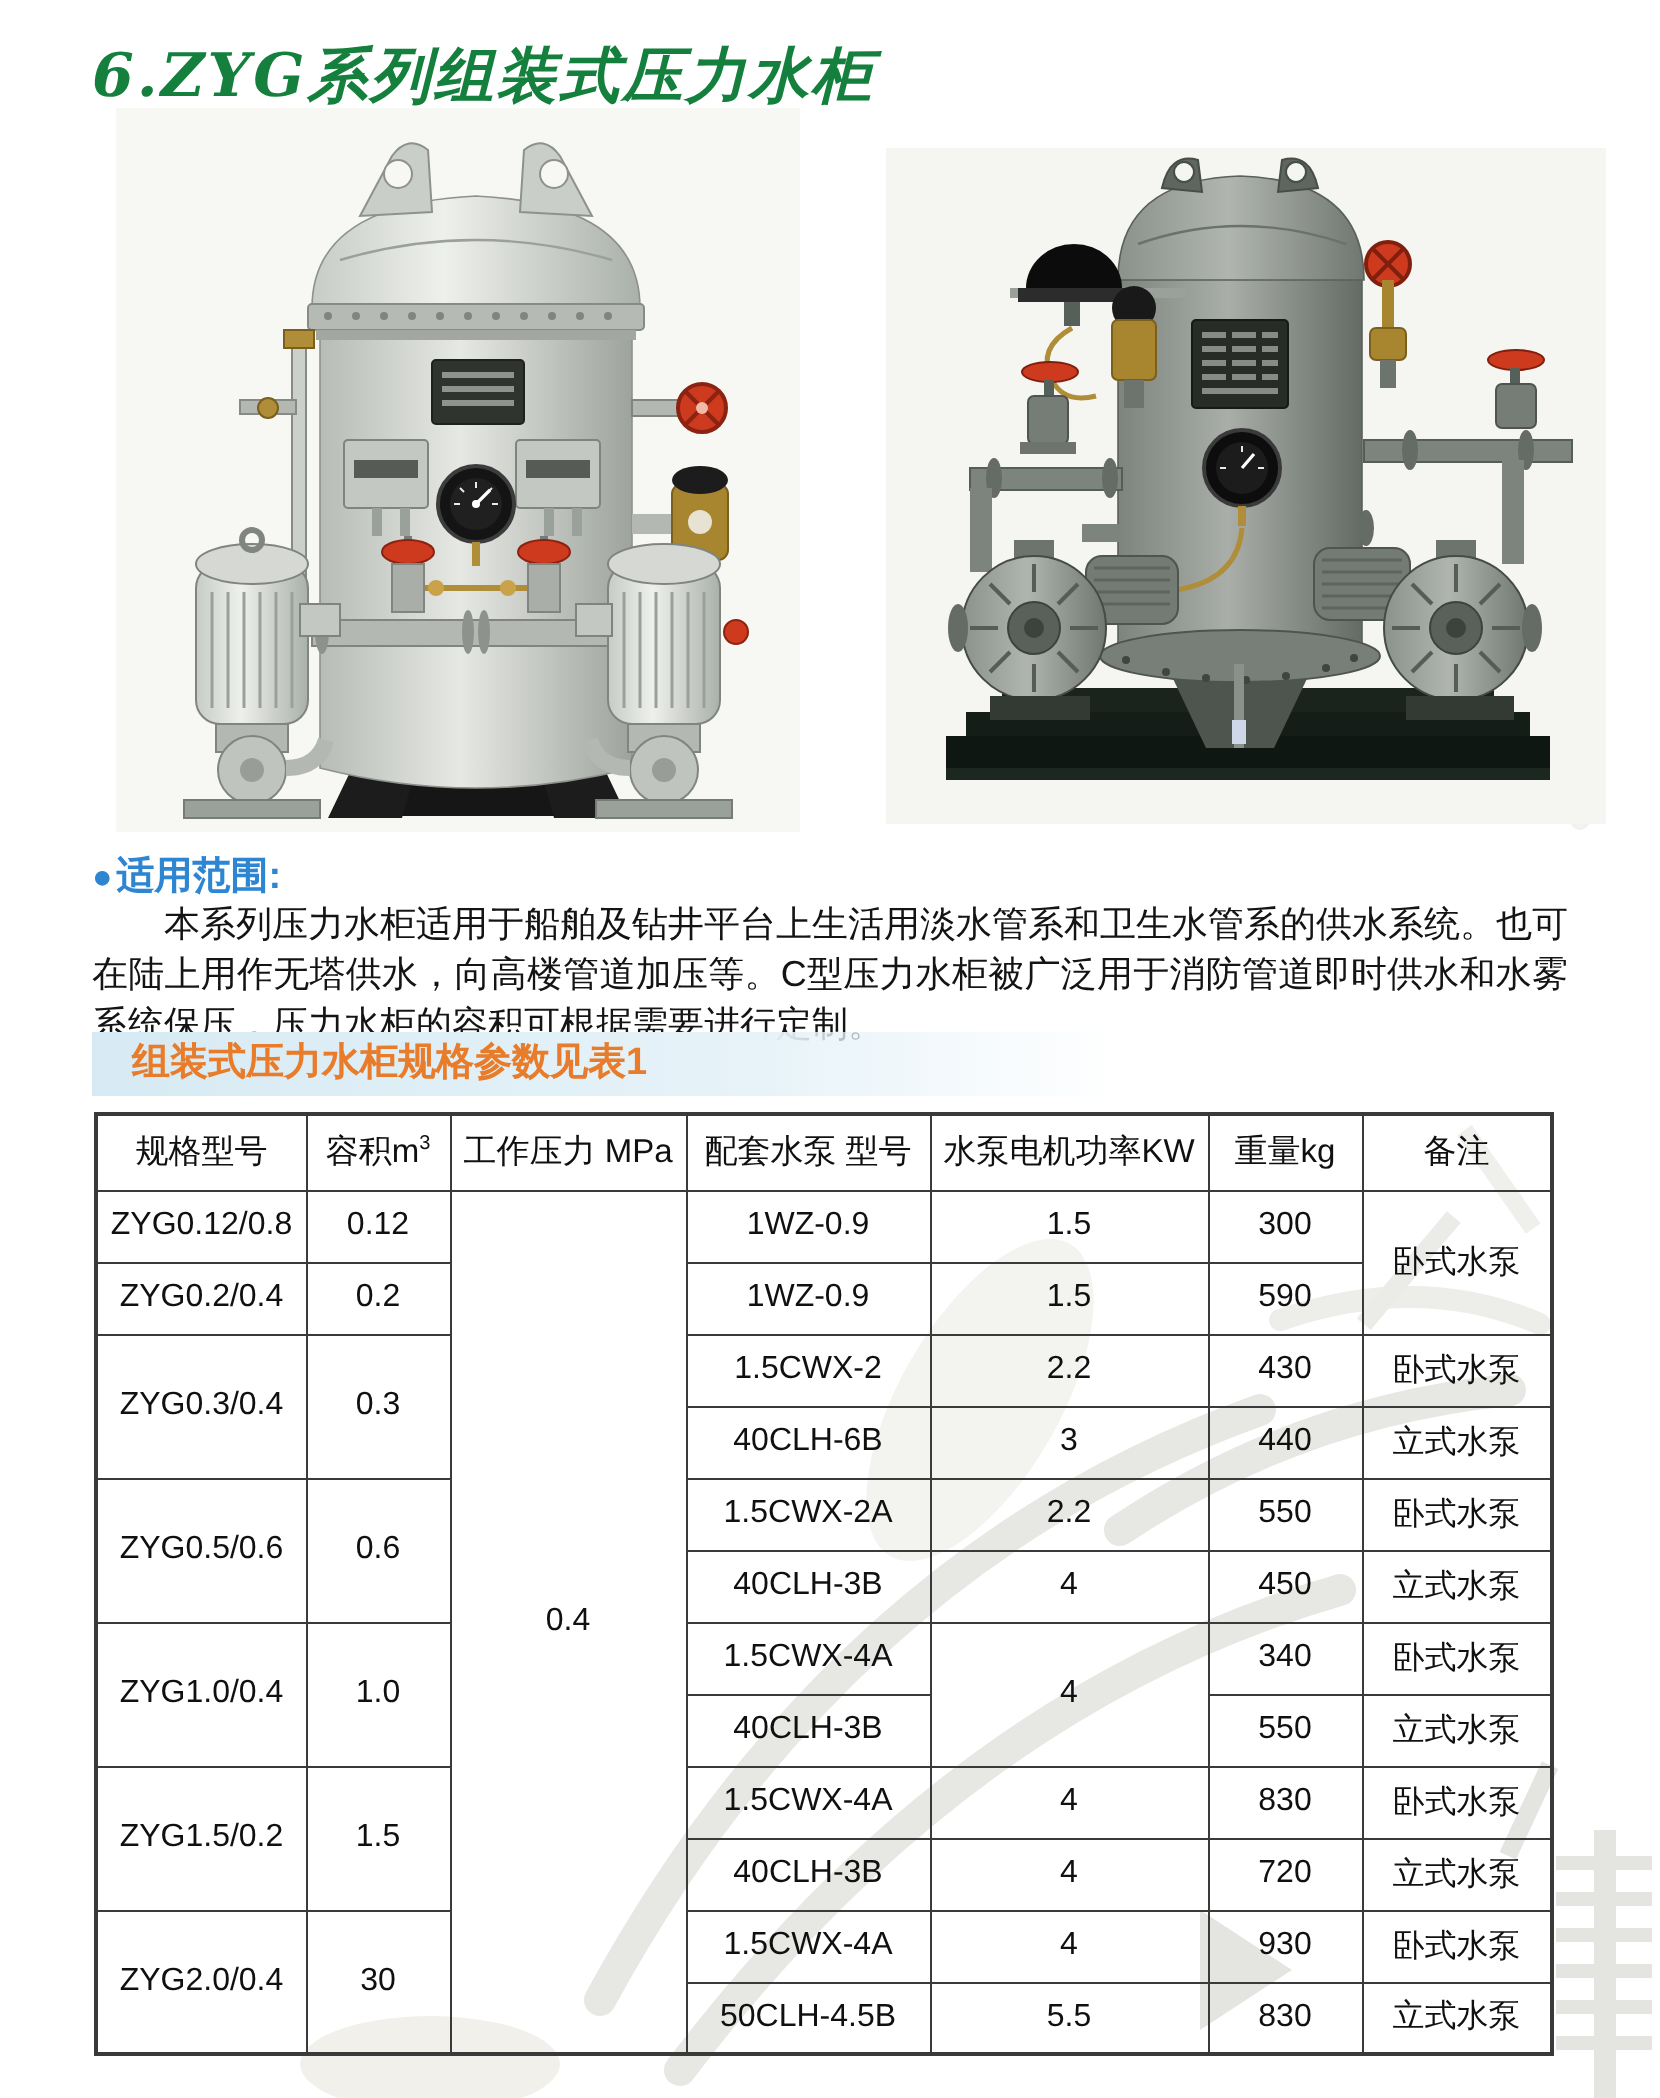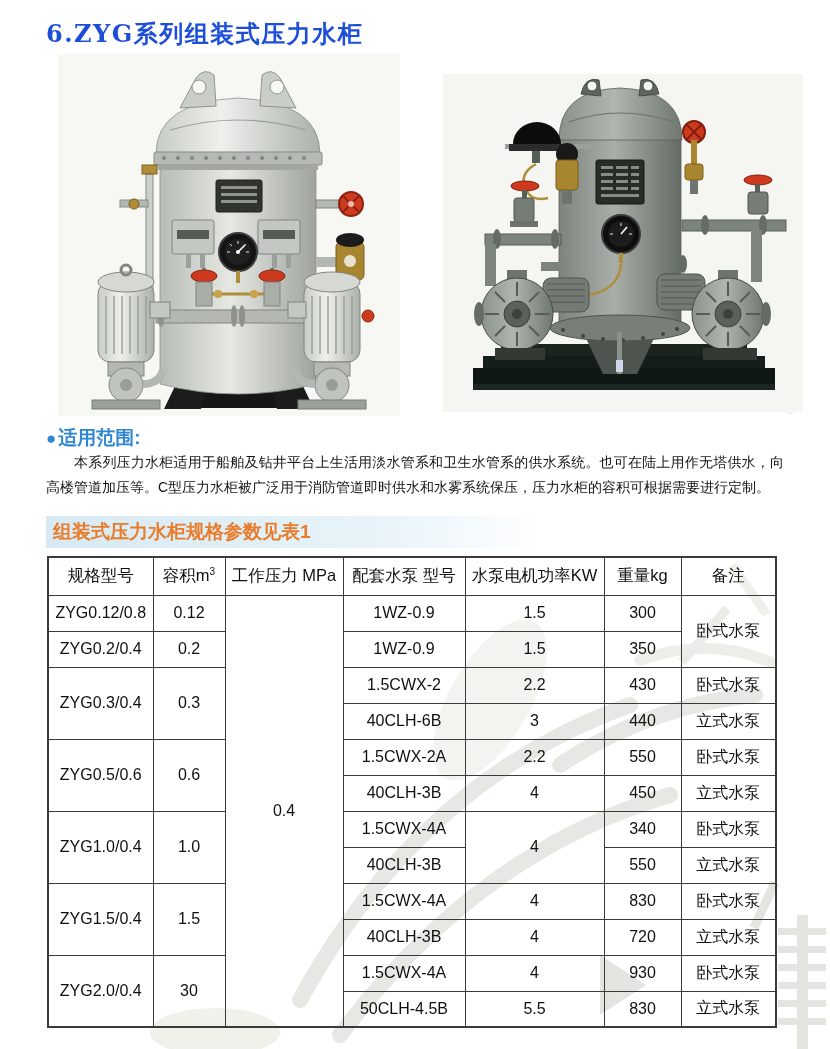--- a/index.html
+++ b/index.html
@@ -6,46 +6,47 @@
   body{
     width:830px;height:1049px;position:relative;background:#ffffff;overflow:hidden;
     font-family:"Liberation Sans",sans-serif;
   }
   .abs{position:absolute;}
 
   
   .page-title{
     left:46px;top:18px;
     font-family:"DejaVu Serif",serif;
-    font-size:24px;font-weight:bold;color:#1d4ed8;letter-spacing:1.5px;
+    font-size:30px;font-weight:bold;color:#15803d;letter-spacing:1.5px;
     z-index:2;
+    font-style:italic;
   }
 
   
   .photo{z-index:1;}
   .photo-left{left:58px;top:54px;width:342px;height:362px;}
   .photo-right{left:443px;top:74px;width:360px;height:338px;}
 
   
   .app-heading{
     left:46px;top:425px;font-size:19px;font-weight:bold;color:#2e86d2;z-index:2;
     display:flex;align-items:center;gap:2px;
   }
   .app-bullet{font-size:17px;line-height:19px;}
   .app-body{
     left:46px;top:450px;width:738px;
-    font-size:14px;line-height:25px;color:#141414;
+    font-size:18px;line-height:25px;color:#141414;
     text-align:justify;text-indent:2em;z-index:2;
   }
 
   
   .table-caption{
     left:46px;top:516px;width:494px;height:32px;line-height:32px;
     background:linear-gradient(to right,#d7eaf3,#e7f3f9 65%,rgba(255,255,255,0));
-    font-size:19px;font-weight:bold;color:#e87c2a;padding-left:7px;z-index:2;
+    font-size:19px;font-weight:bold;color:#e87c2a;padding-left:20px;z-index:2;
   }
 
   
   .spec-table-wrap{left:47px;top:556px;z-index:2;border-radius:31px;}
   table.spec{
     border-collapse:collapse;table-layout:fixed;width:728px;
     border:2px solid #3a3a3a;background:transparent;
   }
   table.spec th,table.spec td{
     border:1px solid #3a3a3a;text-align:center;vertical-align:middle;
@@ -475,21 +476,21 @@
       <td>1WZ-0.9</td>
       <td>1.5</td>
       <td>300</td>
       <td rowspan="2">卧式水泵</td>
     </tr>
     <tr class="r">
       <td>ZYG0.2/0.4</td>
       <td>0.2</td>
       <td>1WZ-0.9</td>
       <td>1.5</td>
-      <td>350</td>
+      <td>590</td>
     </tr>
     <tr class="r">
       <td rowspan="2">ZYG0.3/0.4</td>
       <td rowspan="2">0.3</td>
       <td>1.5CWX-2</td>
       <td>2.2</td>
       <td>430</td>
       <td>卧式水泵</td>
     </tr>
     <tr class="r">
@@ -519,21 +520,21 @@
       <td rowspan="2">4</td>
       <td>340</td>
       <td>卧式水泵</td>
     </tr>
     <tr class="r">
       <td>40CLH-3B</td>
       <td>550</td>
       <td>立式水泵</td>
     </tr>
     <tr class="r">
-      <td rowspan="2">ZYG1.5/0.4</td>
+      <td rowspan="2">ZYG1.5/0.2</td>
       <td rowspan="2">1.5</td>
       <td>1.5CWX-4A</td>
       <td>4</td>
       <td>830</td>
       <td>卧式水泵</td>
     </tr>
     <tr class="r">
       <td>40CLH-3B</td>
       <td>4</td>
       <td>720</td>

